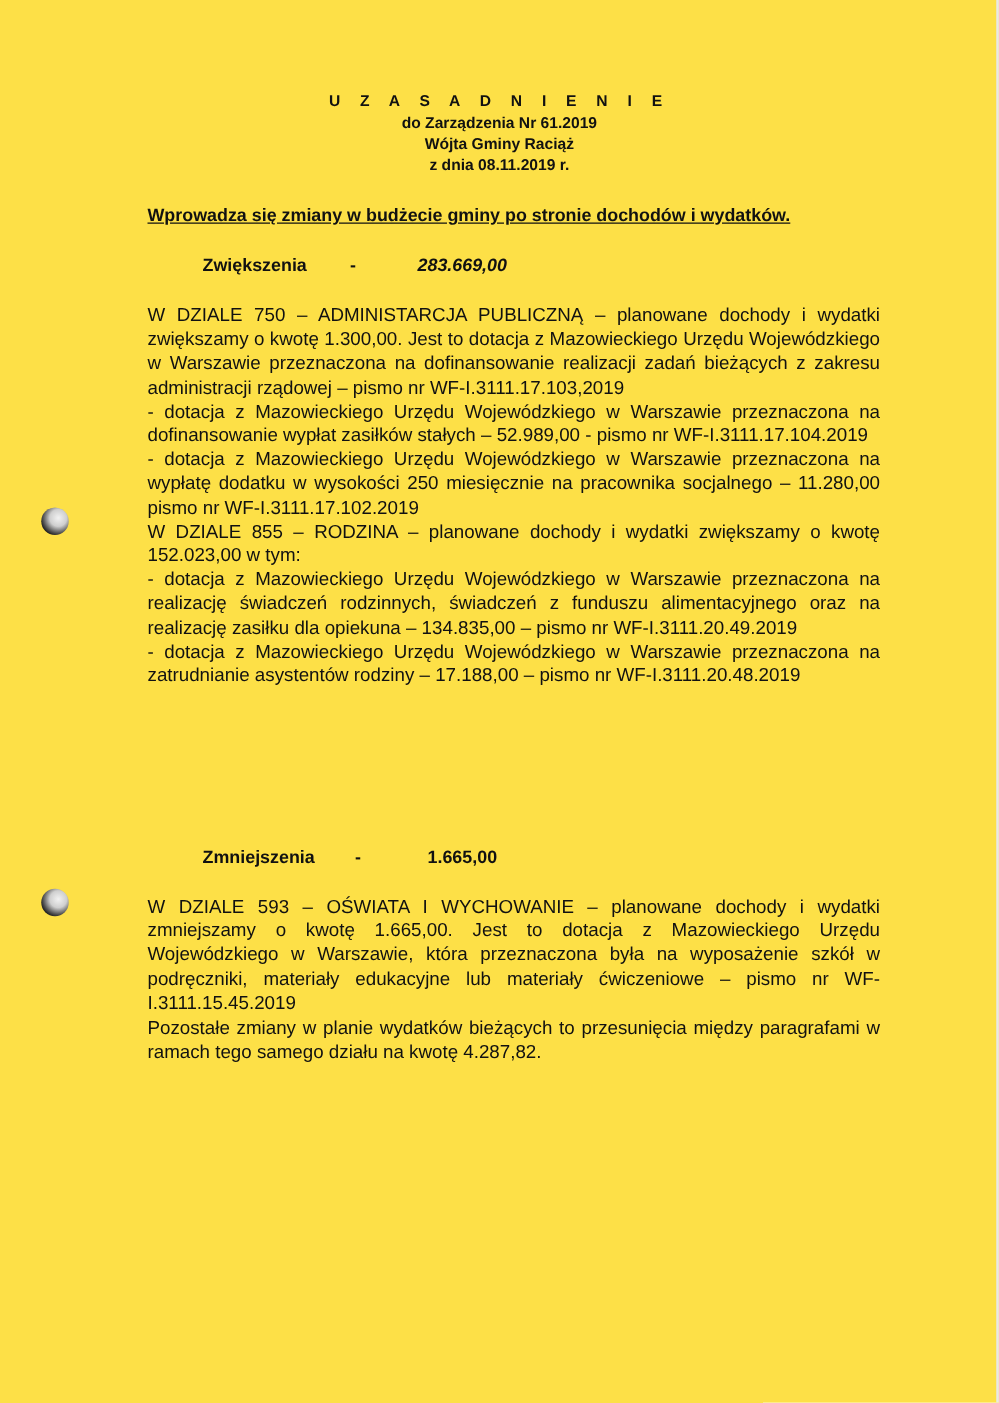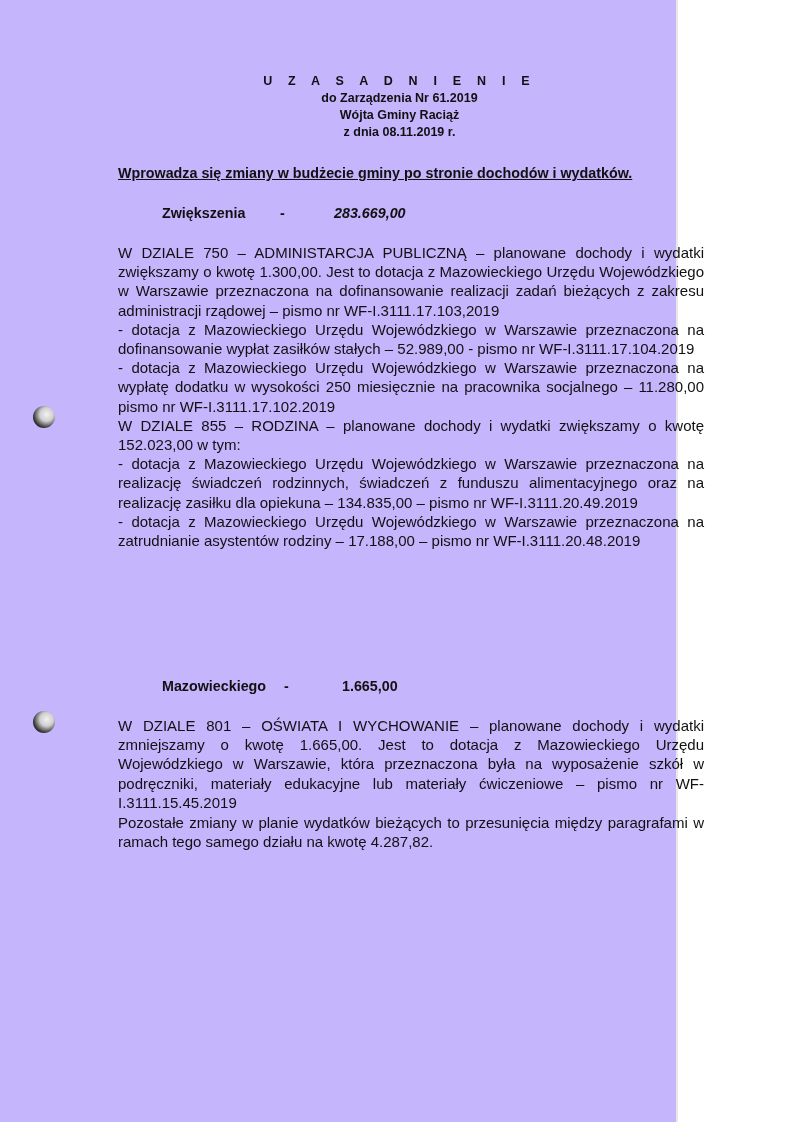--- a/index.html
+++ b/index.html
@@ -1,18 +1,18 @@
 <!DOCTYPE html>
 <html><head>
   <meta charset="utf-8">
   <style>
     html, body { margin: 0; padding: 0; background: #ffffff; }
     body { width: 799px; height: 1122px; position: relative; overflow: hidden;
            font-family: "Liberation Sans", "DejaVu Sans", sans-serif; color: #111; }
-    .page { position: absolute; left: 0; top: 0; width: 678px; height: 1122px; background: #c4b5fd; }
+    .page { position: absolute; left: 0; top: 0; width: 799px; height: 1122px; background: #fde047; }
     .edge-right { position: absolute; right: 0; top: 0; width: 2px; height: 1122px; background: #e8e8e8; }
     .punch { position: absolute; width: 22px; height: 22px; border-radius: 50%;
              background: radial-gradient(circle at 62% 38%, #f2f2f2 0%, #cfcfcf 35%, #555 62%, #0b0b0b 80%); }
     .header { position: absolute; left: 0; width: 799px; text-align: center; font-weight: bold; font-size: 12.5px; line-height: 17px; }
     .header .title { letter-spacing: 6.2px; font-size: 12.5px; }
     .intro { position: absolute; left: 118px; top: 165px; font-weight: bold; font-size: 14.3px; text-decoration: underline; }
     .sum-row { position: absolute; left: 118px; font-weight: bold; font-size: 14.3px; }
     .sum-row span { position: absolute; white-space: nowrap; margin-left: 44px; }
     .block { position: absolute; left: 118px; width: 586px; font-size: 15px; line-height: 19.2px; text-align: justify; }
     .block p { margin: 0; }
@@ -45,25 +45,25 @@
   <div class="block" style="top:243px;">
     <p class="last">W DZIALE 750 – ADMINISTARCJA PUBLICZNĄ – planowane dochody i wydatki zwiększamy o kwotę 1.300,00. Jest to dotacja z Mazowieckiego Urzędu Wojewódzkiego w Warszawie przeznaczona na dofinansowanie realizacji zadań bieżących z zakresu administracji rządowej – pismo nr WF-I.3111.17.103,2019</p>
     <p class="last">- dotacja z Mazowieckiego Urzędu Wojewódzkiego w Warszawie przeznaczona na dofinansowanie wypłat zasiłków stałych – 52.989,00 - pismo nr WF-I.3111.17.104.2019</p>
     <p class="last">- dotacja z Mazowieckiego Urzędu Wojewódzkiego w Warszawie przeznaczona na wypłatę dodatku w wysokości 250 miesięcznie na pracownika socjalnego – 11.280,00 pismo nr WF-I.3111.17.102.2019</p>
     <p class="last">W DZIALE 855 – RODZINA – planowane dochody i wydatki zwiększamy o kwotę 152.023,00 w tym:</p>
     <p class="last">- dotacja z Mazowieckiego Urzędu Wojewódzkiego w Warszawie przeznaczona na realizację świadczeń rodzinnych, świadczeń z funduszu alimentacyjnego oraz na realizację zasiłku dla opiekuna – 134.835,00 – pismo nr WF-I.3111.20.49.2019</p>
     <p class="last">- dotacja z Mazowieckiego Urzędu Wojewódzkiego w Warszawie przeznaczona na zatrudnianie asystentów rodziny – 17.188,00 – pismo nr WF-I.3111.20.48.2019</p>
   </div>
 
   <div class="sum-row" style="top:678px;">
-    <span style="left:0;">Mazowieckiego</span>
+    <span style="left:0;">Zmniejszenia</span>
     <span style="left:122px;">-</span>
     <span style="left:180px;">1.665,00</span>
   </div>
 
   <div class="block" style="top:716px;">
-    <p class="last">W DZIALE 801 – OŚWIATA I WYCHOWANIE – planowane dochody i wydatki zmniejszamy o kwotę 1.665,00. Jest to dotacja z Mazowieckiego Urzędu Wojewódzkiego w Warszawie, która przeznaczona była na wyposażenie szkół w podręczniki, materiały edukacyjne lub materiały ćwiczeniowe – pismo nr WF-I.3111.15.45.2019</p>
+    <p class="last">W DZIALE 593 – OŚWIATA I WYCHOWANIE – planowane dochody i wydatki zmniejszamy o kwotę 1.665,00. Jest to dotacja z Mazowieckiego Urzędu Wojewódzkiego w Warszawie, która przeznaczona była na wyposażenie szkół w podręczniki, materiały edukacyjne lub materiały ćwiczeniowe – pismo nr WF-I.3111.15.45.2019</p>
   </div>
 
   <div class="block" style="top:813px;">
     <p class="last">Pozostałe zmiany w planie wydatków bieżących to przesunięcia między paragrafami w ramach tego samego działu na kwotę 4.287,82.</p>
   </div>
 </div>
 
 </body></html>

